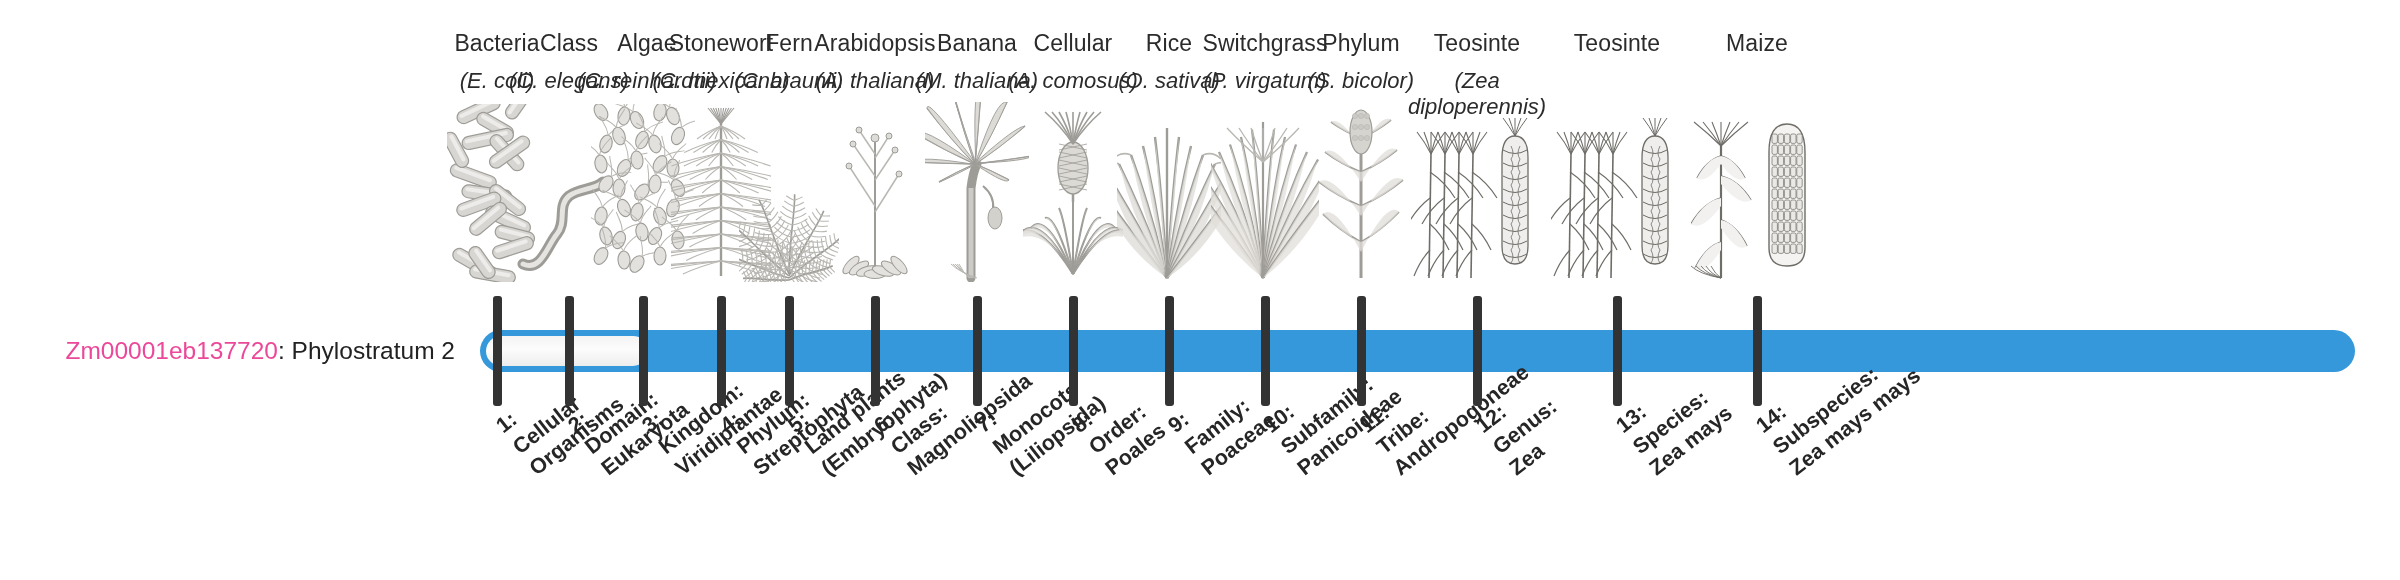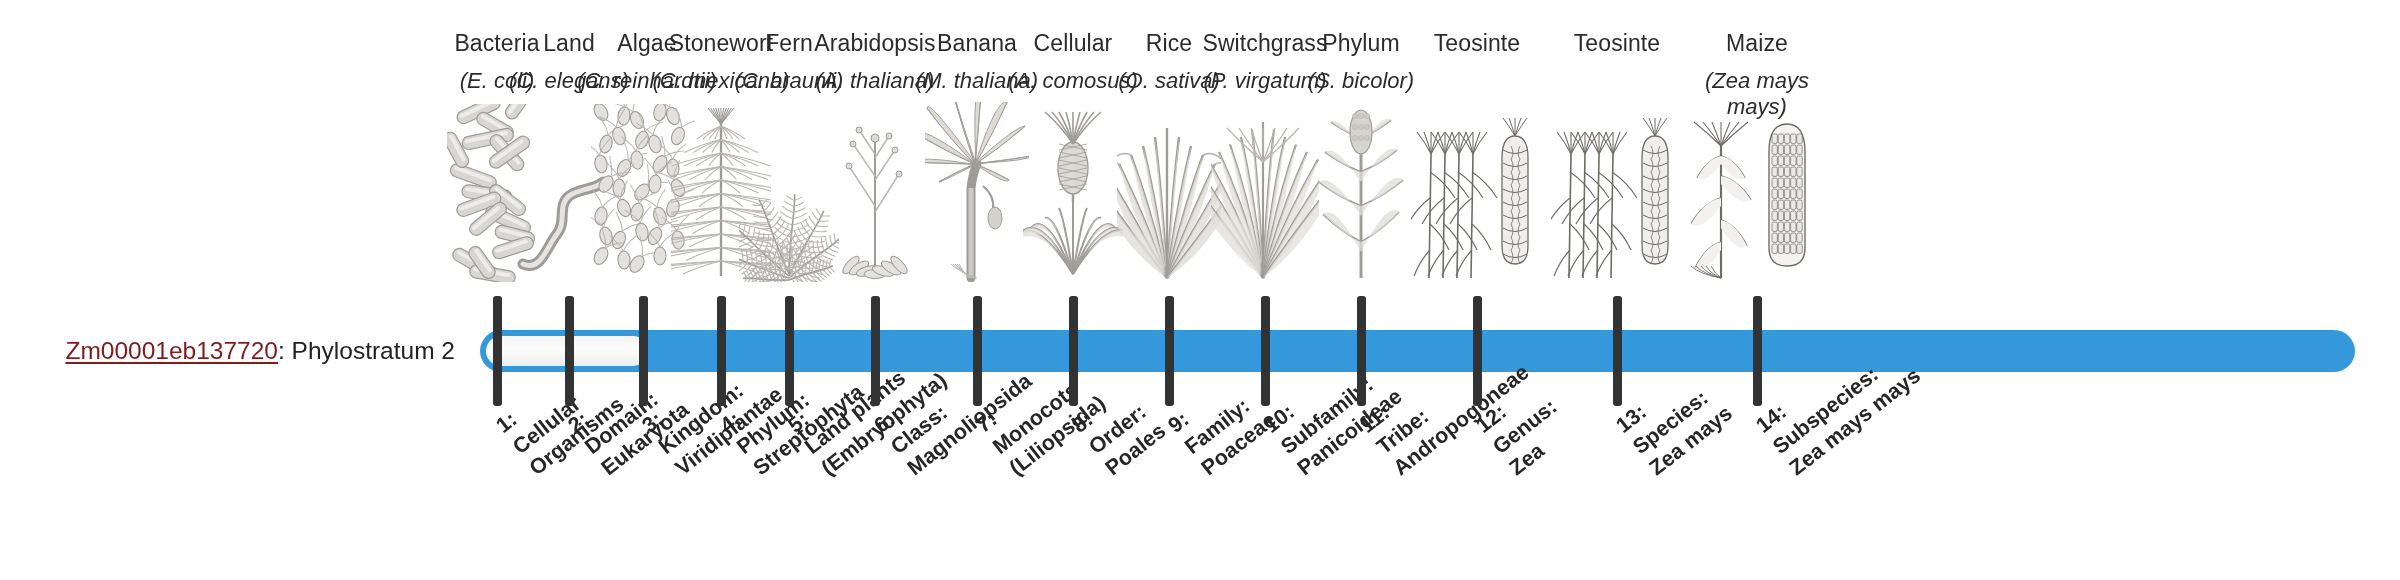--- a/index.html
+++ b/index.html
@@ -19,22 +19,21 @@
     position:absolute;
     left:0;top:336px;
     width:455px;
     text-align:right;
     font-size:24.5px;
     line-height:1.2;
     white-space:nowrap;
     color:#222;
   }
   #gene-label .gene-link{
-    color:#7f1d1d;
-    text-decoration:underline;
+    color:#ec4899;
     text-underline-offset:3px;
     cursor:pointer;
     margin-left:45px;
   }
 
   
   .col{
     position:absolute;
     top:30px;
     width:150px;
@@ -201,21 +200,21 @@
               <rect x="3" y="2.5" width="28" height="4" rx="2" fill="#efeeec" opacity=".9"></rect>
             </g>
           </g>
         </svg>
       </div>
       <div class="tick" style="left:497px"></div>
       <div class="rank" style="left:497px">1:
 Cellular
 Organisms</div>
       <div class="col" style="left:569px">
-        <div class="common">Land</div>
+        <div class="common">Class</div>
         <div class="sci">(C. elegans)</div>
       </div>
       <div class="art" style="left:569px">
         <svg width="104" height="110" viewBox="0 0 104 110">
           <path d="M6,92 C24,100 30,74 40,62 C50,50 40,34 52,24 C62,16 78,18 86,10" fill="none" stroke="#9e9c97" stroke-width="11" stroke-linecap="round"></path>
           <path d="M6,92 C24,100 30,74 40,62 C50,50 40,34 52,24 C62,16 78,18 86,10" fill="none" stroke="#e6e4e0" stroke-width="5" stroke-linecap="round"></path>
         </svg>
       </div>
       <div class="tick" style="left:569px"></div>
       <div class="rank" style="left:569px">2:
@@ -1005,20 +1004,21 @@
           <circle cx="50" cy="36" r="2.6" fill="#cbc9c4" stroke="#b9b7b2" stroke-width=".6"></circle>
           <circle cx="56" cy="36" r="2.6" fill="#cbc9c4" stroke="#b9b7b2" stroke-width=".6"></circle>
         </svg>
       </div>
       <div class="tick" style="left:1361px"></div>
       <div class="rank" style="left:1361px">11:
 Tribe:
 Andropogoneae</div>
       <div class="col" style="left:1477px">
         <div class="common">Teosinte</div>
+        <div class="sci">(Zea diploperennis)</div>
       </div>
       <div class="art" style="left:1477px">
         <svg width="132" height="180" viewBox="0 0 132 180">
           <path d="M18,176 L20,52" stroke="#6f6d68" stroke-width="1.6" fill="none"></path>
           <path d="M19,148 q-9.6,10 -16,26" fill="none" stroke="#6f6d68" stroke-width="1.2"></path>
           <path d="M19,122 q11.4,10 19,26" fill="none" stroke="#6f6d68" stroke-width="1.2"></path>
           <path d="M19,96 q-13.2,10 -22,26" fill="none" stroke="#6f6d68" stroke-width="1.2"></path>
           <path d="M19,70 q15,10 25,26" fill="none" stroke="#6f6d68" stroke-width="1.2"></path>
           <path d="M20,52 q-6,-12 -14,-22" fill="none" stroke="#6f6d68" stroke-width="1.1"></path>
           <path d="M20,52 q-3,-12 -7,-22" fill="none" stroke="#6f6d68" stroke-width="1.1"></path>
@@ -1173,21 +1173,20 @@
           <path d="M104,34 q3,-10 6,-18" fill="none" stroke="#6f6d68" stroke-width="1"></path>
           <path d="M104,34 q6,-10 12,-18" fill="none" stroke="#6f6d68" stroke-width="1"></path>
         </svg>
       </div>
       <div class="tick" style="left:1617px"></div>
       <div class="rank" style="left:1617px">13:
 Species:
 Zea mays</div>
       <div class="col" style="left:1757px">
         <div class="common">Maize</div>
-        <div class="sci">(Zea mays mays)</div>
       </div>
       <div class="art" style="left:1757px">
         <svg width="132" height="180" viewBox="0 0 132 180">
           <path d="M30,176 L30,44" stroke="#6f6d68" stroke-width="2.2" fill="none"></path>
           <path d="M30,140 q-15.6,5.2 -26,26" fill="none" stroke="#6f6d68" stroke-width="1.4"></path>
           <path d="M30,140 q-14.3,2.6 -26,26 q9.1,7.8 26,-18 z" fill="#f2f1ef" stroke="none"></path>
           <path d="M30,118 q15.6,5.2 26,26" fill="none" stroke="#6f6d68" stroke-width="1.4"></path>
           <path d="M30,118 q14.3,2.6 26,26 q-9.1,7.8 -26,-18 z" fill="#f2f1ef" stroke="none"></path>
           <path d="M30,96 q-18,5.2 -30,26" fill="none" stroke="#6f6d68" stroke-width="1.4"></path>
           <path d="M30,96 q-16.5,2.6 -30,26 q10.5,7.8 30,-18 z" fill="#f2f1ef" stroke="none"></path>

